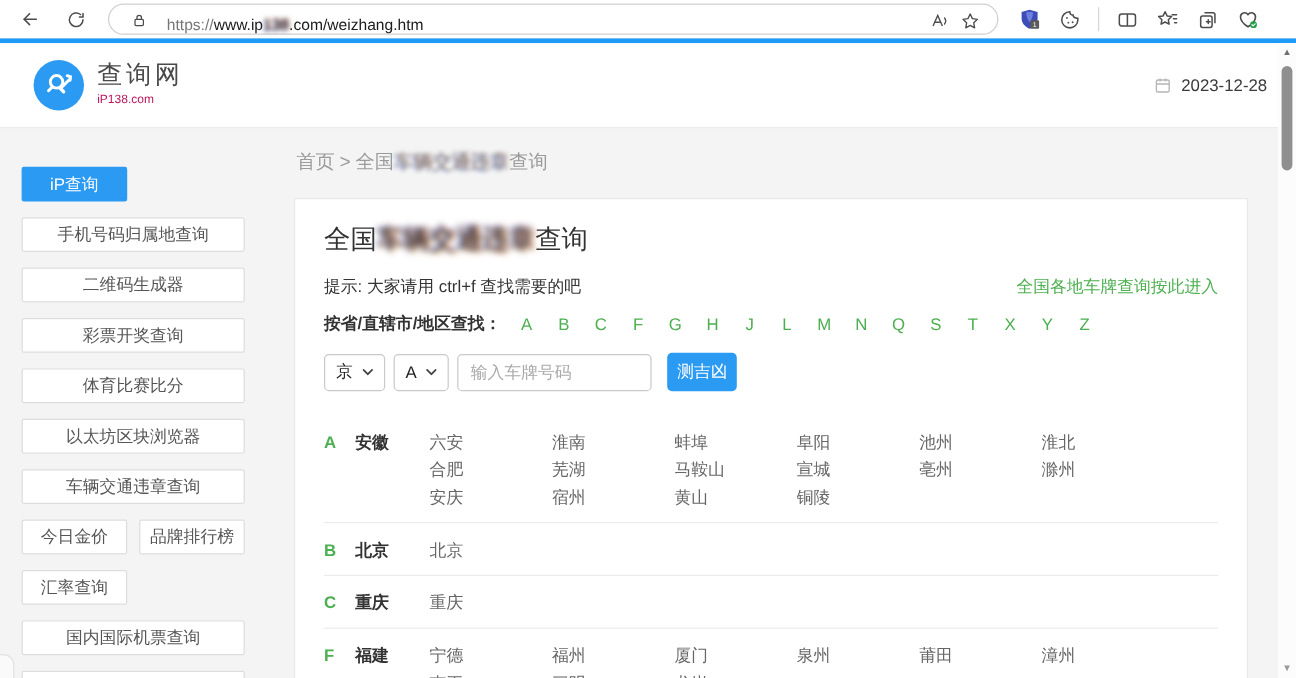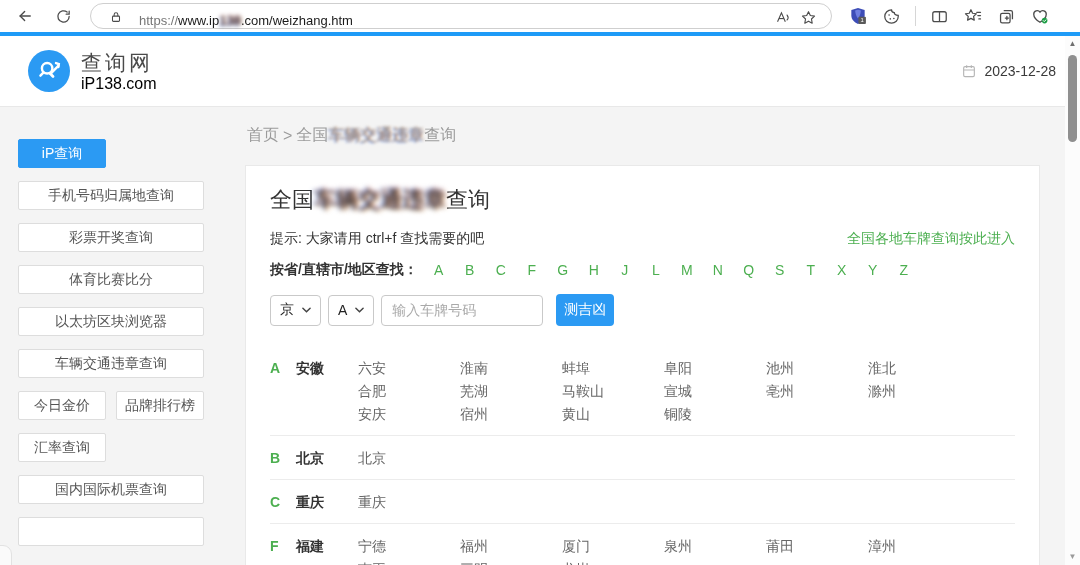--- a/index.html
+++ b/index.html
@@ -26,21 +26,21 @@
   .censored-sm{filter:blur(1.6px); text-shadow:1px 0 rgba(210,90,0,.5), -1px 1px rgba(20,80,220,.5);}
 
   .blue-bar{height:4px; background:var(--bar-blue); width:1080px;}
 
   
   .site-header{height:71px; background:#fff; border-bottom:1px solid #e8e8e8; display:flex; align-items:center; padding:0 24px 0 28px; justify-content:space-between;}
   .brand{display:flex; align-items:center;}
   .logo{width:42px; height:42px; border-radius:50%; background:var(--accent); display:flex; align-items:center; justify-content:center;}
   .brand-text{margin-left:11px;}
   .site-name{font-size:21px; color:#4a4a4a; letter-spacing:3px; line-height:24px;}
-  .site-domain{font-size:16px; color:#000000; line-height:17px;}
+  .site-domain{font-size:10px; color:#be185d; line-height:17px;}
   .date-box{display:flex; align-items:center; gap:7px; font-size:14px; color:#3a3a3a;}
 
   
   .page{display:flex; padding:16px 0 0 18px;}
   .sidebar{width:186px; margin-top:16px; display:flex; flex-wrap:wrap; column-gap:10px; align-content:flex-start;}
   .sb-btn{border:1px solid var(--bd); background:#fff; color:#555; font-size:14px; height:29px;
           border-radius:2px; margin-bottom:13px; font-family:inherit; cursor:pointer;}
   .sb-btn.half{width:88px;}
   .sb-btn.full{width:186px;}
   .sb-btn.active{background:var(--accent); border-color:var(--accent); color:#fff;}
@@ -190,20 +190,21 @@
       </svg>
     <span>2023-12-28</span>
   </div>
 </div>
 
 <div class="page">
 
   <div class="sidebar">
       <button class="sb-btn half active">iP查询</button>
       <button class="sb-btn full">手机号码归属地查询</button>
+      <button class="sb-btn full">二维码生成器</button>
       <button class="sb-btn full">彩票开奖查询</button>
       <button class="sb-btn full">体育比赛比分</button>
       <button class="sb-btn full">以太坊区块浏览器</button>
       <button class="sb-btn full">车辆交通违章查询</button>
       <button class="sb-btn half">今日金价</button>
       <button class="sb-btn half">品牌排行榜</button>
       <button class="sb-btn half">汇率查询</button>
       <button class="sb-btn full">国内国际机票查询</button>
       <button class="sb-btn full"></button>
     </div>

